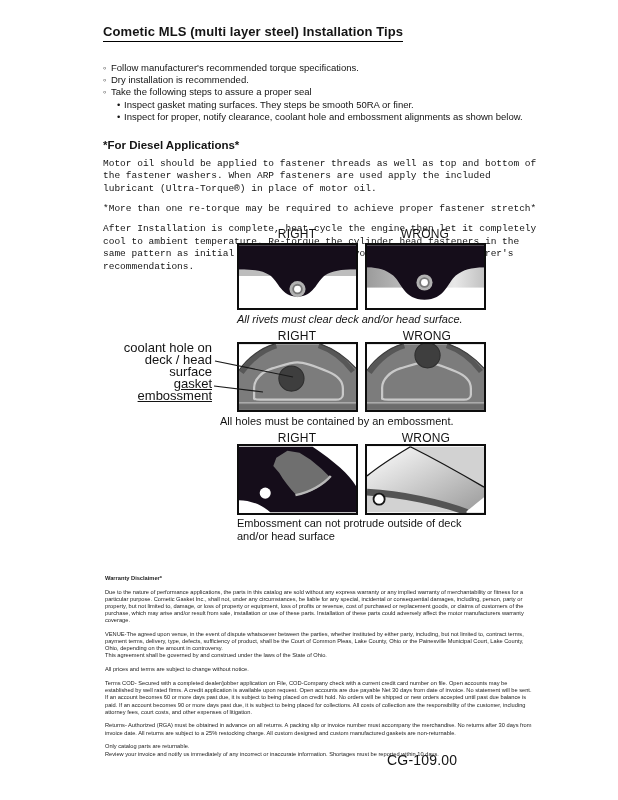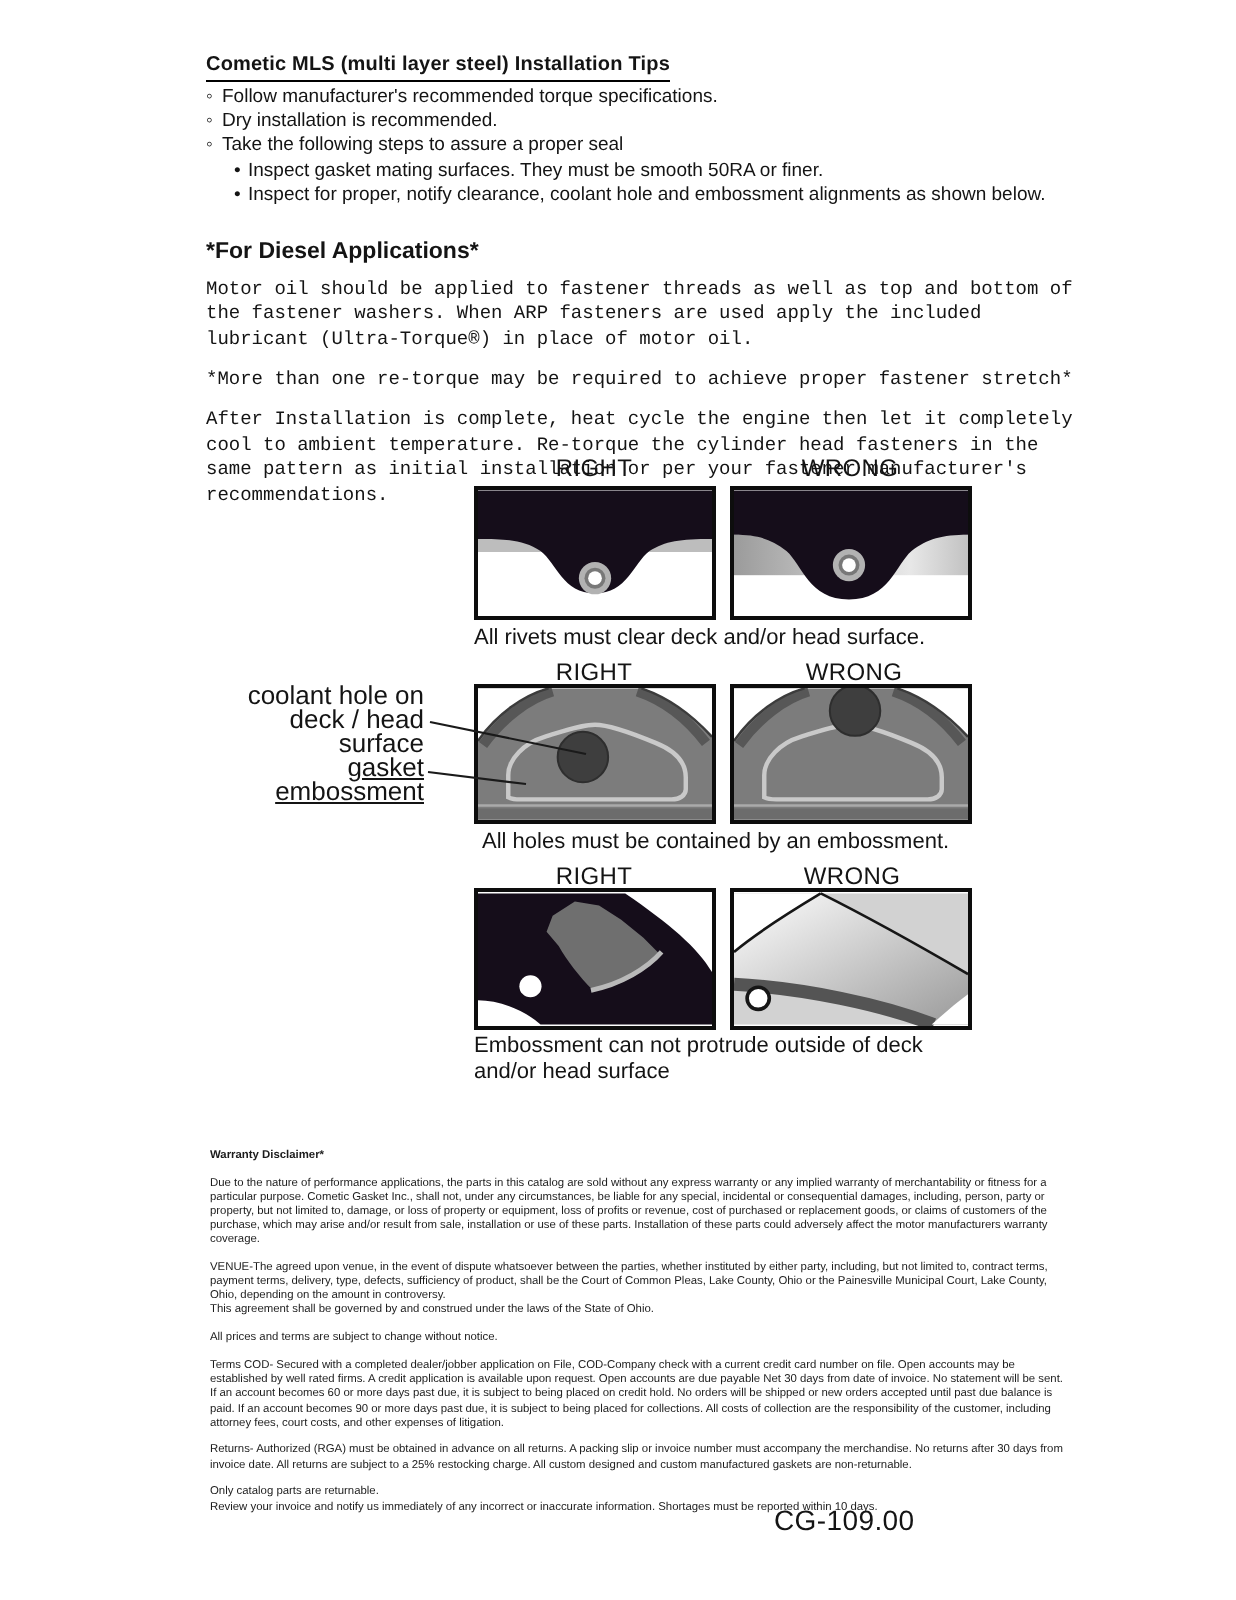--- a/index.html
+++ b/index.html
@@ -3,21 +3,21 @@
 <meta charset="utf-8">
 <style>
   html,body{margin:0;padding:0;background:#fff;}
   #page{
     position:relative;width:618px;height:800px;background:#ffffff;overflow:hidden;
     font-family:"Liberation Sans",sans-serif;color:#141414;
   }
   
   .content{position:absolute;left:103px;top:22px;width:438px;}
   .title{
-    display:inline-block;font-size:10px;font-weight:bold;margin:0 0 2px 0;
+    display:inline-block;font-size:13px;font-weight:bold;margin:0 0 20px 0;
     border-bottom:1.5px solid #000;padding-bottom:1.5px;letter-spacing:.1px;
   }
   .blist{font-size:9.5px;line-height:12.4px;}
   .brow{display:flex;}
   .marker{width:8px;flex:0 0 8px;text-align:left;}
   .sub .marker{width:7px;flex:0 0 7px;}
   .sub{margin-left:14px;}
   .diesel-h{font-size:11.5px;font-weight:bold;margin:15px 0 0 0;}
   .para{font-size:9.5px;line-height:12.8px;margin:7px 0 0 0;font-family:Liberation Mono, monospace;}
   
@@ -50,21 +50,21 @@
       <div class="brow">
         <span class="marker">◦</span>
         <span>Dry installation is recommended.</span>
       </div>
       <div class="brow">
         <span class="marker">◦</span>
         <span>Take the following steps to assure a proper seal</span>
       </div>
       <div class="brow sub">
         <span class="marker">•</span>
-        <span>Inspect gasket mating surfaces.  They must be smooth 50RA or finer.</span>
+        <span>Inspect gasket mating surfaces.  They steps be smooth 50RA or finer.</span>
       </div>
       <div class="brow sub">
         <span class="marker">•</span>
         <span>Inspect for proper, notify clearance, coolant hole and embossment alignments as shown below.</span>
       </div>
     </div>
 
     <h2 class="diesel-h">*For Diesel Applications*</h2>
     <p class="para">Motor oil should be applied to fastener threads as well as top and bottom of the fastener washers. When ARP fasteners are used apply the included lubricant (Ultra-Torque®) in place of motor oil.</p>
     <p class="para">*More than one re-torque may be required to achieve proper fastener stretch*</p>
@@ -90,21 +90,21 @@
           <stop offset="1" stop-color="#c2c2c2"></stop>
       </linearGradient>
     </defs>
     <rect x="0" y="22" width="116" height="20" fill="url(#g1w)"></rect>
     <path d="M0,0 H116 V22 C103,22 96,24 88,30 C80,37 77,54 57,54 C37,54 34,37 26,30 C18,24 12,22 0,22 Z" fill="#150d1a"></path>
     <circle cx="57" cy="37" r="8" fill="#b2b2b2"></circle>
     <circle cx="57" cy="37" r="5.2" fill="#787878"></circle>
     <circle cx="57" cy="37" r="3.4" fill="#ffffff"></circle>
   </svg>
 
-  <div class="caption" style="left:237px;top:313px;width:300px;">All rivets must clear deck and/or head surface.</div>
+  <div class="caption" style="left:237px;top:313px;width:300px;font-style:italic;">All rivets must clear deck and/or head surface.</div>
 
   <div class="fig-h" style="left:252px;top:329px;">RIGHT</div>
   <div class="fig-h" style="left:382px;top:329px;">WRONG</div>
 
   <div class="fig-label" style="top:342px;">
     <div>coolant hole on</div>
     <div>deck / head surface</div>
   </div>
   <div class="fig-label" style="top:378px;text-decoration:underline;">gasket embossment</div>
 
@@ -129,21 +129,21 @@
     <path d="M37,1.5 C25,5 12,15 2.5,28" stroke="#575757" stroke-width="5" fill="none"></path>
     <path d="M79,1.5 C91,5.5 103,14 113,27" stroke="#575757" stroke-width="5" fill="none"></path>
     <path d="M35,0 C23,3 9,13 0,26" stroke="#3c3c3c" stroke-width="1.2" fill="none"></path>
     <path d="M81,0 C93,4 105,12 116,24" stroke="#3c3c3c" stroke-width="1.2" fill="none"></path>
     <path d="M15,54 L15,43 C15,35 23,27 33,24 C43,21 51,18 58,18 C65,18 76,22 88,27 C98,31 103,37 103,44 L103,50 C103,53 100,55 96,55 L21,55 C17,55 15,54 15,54 Z" stroke="#c9c9c9" stroke-width="2.2" fill="none"></path>
     <path d="M0,58 H116" stroke="#aaaaaa" stroke-width="1.3"></path>
     <rect x="0" y="59.5" width="116" height="5.5" fill="#6c6c6c"></rect>
     <circle cx="60" cy="11" r="12.5" fill="#3e3e3e" stroke="#2e2e2e" stroke-width="1"></circle>
   </svg>
 
-  <div class="caption" style="left:241px;top:415px;width:300px;">All holes must be contained by an embossment.</div>
+  <div class="caption" style="left:220px;top:415px;width:300px;">All holes must be contained by an embossment.</div>
 
   <div class="fig-h" style="left:252px;top:431px;">RIGHT</div>
   <div class="fig-h" style="left:381px;top:431px;">WRONG</div>
 
   <svg class="diag" style="left:237px;top:444px;" width="121" height="71" viewBox="0 0 116 65">
     <path d="M0,0 L73,0 C95,15 109,27 116,39 L116,65 L31,65 C22,57 10,53 0,53 Z" fill="#150d1a"></path>
     <path d="M37,11 L48,4 L60,6 L71,13 L82,22 L90,30 C83,39 71,46 57,48 C50,41 44,33 40,26 L34,19 Z" fill="#6f6f6f"></path>
     <path d="M56,48 C71,45 84,37 91,29" stroke="#b9b9b9" stroke-width="2.4" fill="none"></path>
     <circle cx="26" cy="46" r="5.5" fill="#ffffff"></circle>
   </svg>

